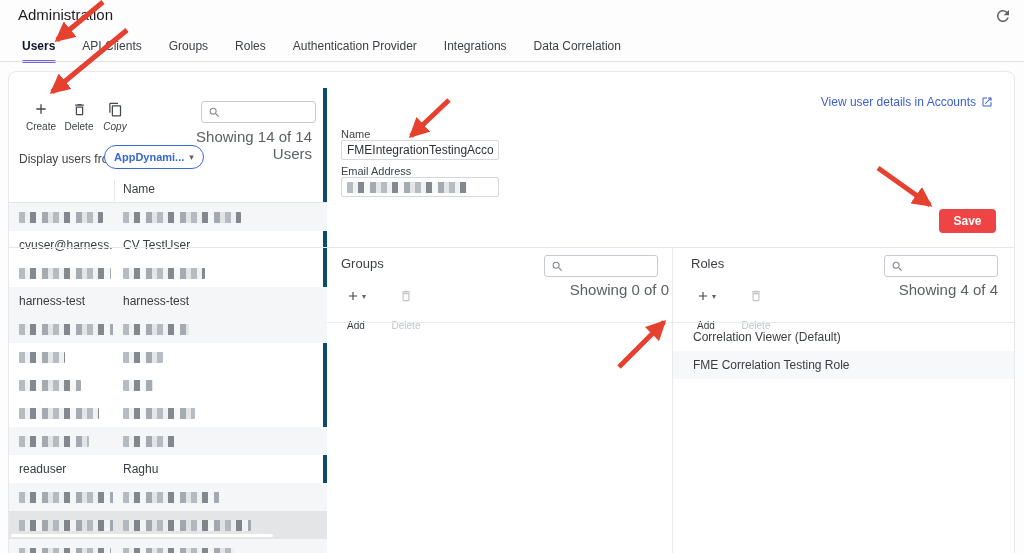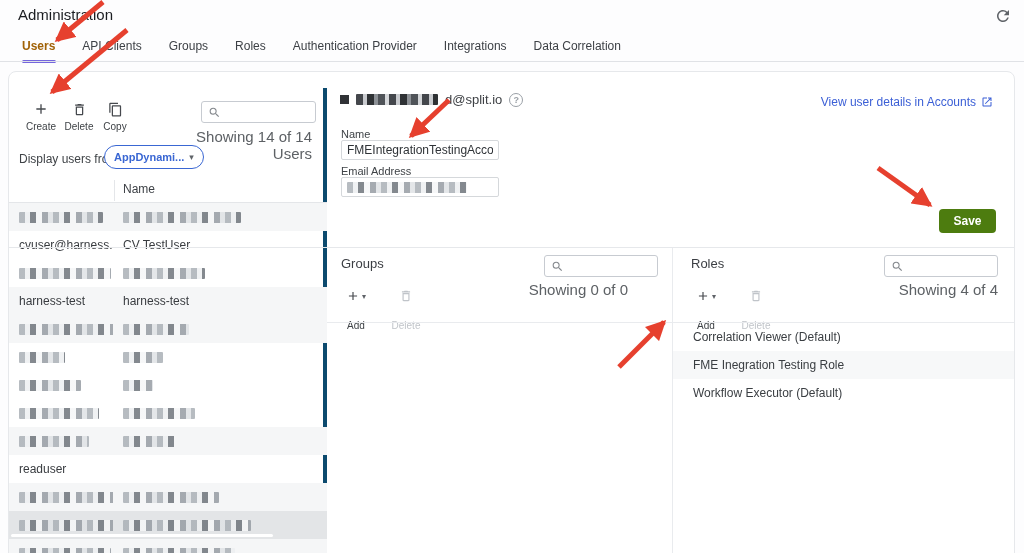--- a/index.html
+++ b/index.html
@@ -4,21 +4,21 @@
 <style>
   * { margin:0; padding:0; box-sizing:border-box; }
   html,body { width:1024px; height:553px; overflow:hidden; background:#fdfdfe;
               font-family:"Liberation Sans", sans-serif; color:#3c4043; }
 
   
   #page-title { position:absolute; left:18px; top:6px; font-size:15px; font-weight:500; color:#1b1d21; }
   #refresh-btn { position:absolute; right:10px; top:7px; width:20px; height:20px; cursor:pointer; }
   #tabs { position:absolute; left:22px; top:38px; height:24px; display:flex; gap:27px; }
   .tab { position:relative; font-size:12px; color:#3d4146; height:24px; line-height:16px; cursor:pointer; white-space:nowrap; }
-  .tab.active { font-weight:700; color:#a16207; }
+  .tab.active { font-weight:700; color:#0f172a; }
   .tab.active::after { content:""; position:absolute; left:0; bottom:-1px; width:34px; height:3px;
                        background:#7466dd; border-radius:2px; }
   #tabs-divider { position:absolute; left:0; top:61px; width:1024px; height:1px; background:#e0e2e6; }
 
   
   #card { position:absolute; left:8px; top:71px; width:1007px; height:484px; background:#fff;
           border:1px solid #e6e8eb; border-radius:8px 8px 0 0; }
 
   
   #left-panel { position:absolute; left:0; top:16px; width:318px; height:482px; border-right:4px solid #0c4a6e; }
@@ -59,21 +59,21 @@
   .help-circle { width:14px; height:14px; border:1.4px solid #9aa0a6; border-radius:50%; color:#9aa0a6;
                  font-size:9px; font-weight:700; display:flex; align-items:center; justify-content:center; }
   #accounts-link { position:absolute; right:21px; top:23px; display:flex; align-items:center; gap:5px;
                    color:#3b5fd6; font-size:12px; font-weight:500; cursor:pointer; }
   .fld-label { position:absolute; left:332px; font-size:11px; color:#3f4347; }
   .fld-input { position:absolute; left:332px; width:158px; height:20px; border:1px solid #d5d8db; border-radius:2px;
                background:#fff; font-size:12px; color:#2f3337; padding:0 5px;
                font-family:"Liberation Sans", sans-serif; }
   #email-box { position:absolute; left:332px; top:105px; width:158px; height:20px; border:1px solid #d5d8db;
                border-radius:2px; background:#fff; display:flex; align-items:center; padding-left:5px; }
-  #save-btn { position:absolute; left:930px; top:137px; width:57px; height:24px; background:#4d7c0f; border:none;
+  #save-btn { position:absolute; left:930px; top:137px; width:57px; height:24px; background:#ef4444; border:none;
               border-radius:4px; color:#fff; font-size:12px; font-weight:600; cursor:pointer;
               font-family:"Liberation Sans", sans-serif; }
   #detail-divider { position:absolute; left:0; top:175px; width:1005px; height:1px; background:#e6e8eb; }
 
   
   .sub-title { position:absolute; top:184px; font-size:13px; color:#3b3e43; }
   .add-del { position:absolute; top:216px; display:flex; gap:16px; }
   .ad-btn { width:34px; text-align:center; cursor:pointer; }
   .ad-btn .glyph { height:16px; display:flex; align-items:center; justify-content:center; gap:2px; color:#46494e; }
   .ad-btn .lbl { font-size:10px; color:#3e4246; margin-top:16px; }
@@ -128,21 +128,21 @@
 
     <div class="tool-btn" style="left:52px;">
       <div class="glyph">
         <svg class="ic" width="15" height="15" viewBox="0 0 24 24">
             <path fill="#46494e" d="M16 9v10H8V9h8m-1.5-6h-5l-1 1H5v2h14V4h-3.5l-1-1zM18 7H6v12c0 1.1.9 2 2 2h8c1.1 0 2-.9 2-2V7z"></path>
           </svg>
       </div>
       <div class="lbl">Delete</div>
     </div>
 
-    <div class="tool-btn" style="left:88px;">
+    <div class="tool-btn" style="left:88px;font-style:italic;">
       <div class="glyph">
         <svg class="ic" width="15" height="15" viewBox="0 0 24 24">
             <path fill="#46494e" d="M16 1H4c-1.1 0-2 .9-2 2v14h2V3h12V1zm3 4H8c-1.1 0-2 .9-2 2v14c0 1.1.9 2 2 2h11c1.1 0 2-.9 2-2V7c0-1.1-.9-2-2-2zm0 16H8V7h11v14z"></path>
           </svg>
       </div>
       <div class="lbl">Copy</div>
     </div>
 
     <div class="searchbox" style="left:192px; top:13px; width:115px; height:22px;">
       <svg class="ic" width="13" height="13" viewBox="0 0 24 24">
@@ -201,43 +201,38 @@
         <div class="urow plain">
           <div class="cell-u"><span class="pixel-bar" style="width: 80px;"></span></div>
           <div class="cell-n"><span class="pixel-bar" style="width: 72px;"></span></div>
         </div>
         <div class="urow shaded">
           <div class="cell-u"><span class="pixel-bar" style="width: 70px;"></span></div>
           <div class="cell-n"><span class="pixel-bar" style="width: 56px;"></span></div>
         </div>
         <div class="urow plain">
           <div class="cell-u">readuser</div>
+          <div class="cell-n">Raghu</div>
         </div>
         <div class="urow shaded">
           <div class="cell-u"><span class="pixel-bar" style="width: 96px;"></span></div>
           <div class="cell-n"><span class="pixel-bar" style="width: 96px;"></span></div>
         </div>
         <div class="urow selected">
           <div class="cell-u"><span class="pixel-bar" style="width: 100px;"></span></div>
           <div class="cell-n"><span class="pixel-bar" style="width: 128px;"></span></div>
           <div class="hscroll-thumb"></div>
         </div>
         <div class="urow shaded">
           <div class="cell-u"><span class="pixel-bar" style="width: 92px;"></span></div>
           <div class="cell-n"><span class="pixel-bar" style="width: 112px;"></span></div>
         </div>
       </div>
   </div>
 
-  <div id="detail-header">
-    <div id="avatar-sq"></div>
-    <span class="pixel-bar dark" style="width:82px;"></span>
-    <span id="detail-email">d@split.io</span>
-    <div class="help-circle">?</div>
-  </div>
 
   <div id="accounts-link">
     <span>View user details in Accounts</span>
     <svg class="ic" width="12" height="12" viewBox="0 0 24 24">
         <path fill="#3b5fd6" d="M19 19H5V5h7V3H5c-1.11 0-2 .9-2 2v14c0 1.1.89 2 2 2h14c1.1 0 2-.9 2-2v-7h-2v7zM14 3v2h3.59l-9.83 9.83 1.41 1.41L19 6.41V10h2V3h-7z"></path>
       </svg>
   </div>
 
   <div class="fld-label" style="top:56px;">Name</div>
   <input class="fld-input" style="top: 68px;" value="FMEIntegrationTestingAccount">
@@ -250,21 +245,21 @@
   <button id="save-btn">Save</button>
   <div id="detail-divider"></div>
 
   <div class="sub-title" style="left:332px;">Groups</div>
   <div class="searchbox" style="left:535px; top:183px; width:114px; height:22px;">
     <svg class="ic" width="13" height="13" viewBox="0 0 24 24">
         <path fill="#84888d" d="M15.5 14h-.79l-.28-.27A6.47 6.47 0 0 0 16 9.5 6.5 6.5 0 1 0 9.5 16c1.61 0 3.09-.59 4.23-1.57l.27.28v.79l5 4.99L20.49 19l-4.99-5zm-6 0C7.01 14 5 11.99 5 9.5S7.01 5 9.5 5 14 7.01 14 9.5 11.99 14 9.5 14z"></path>
       </svg>
     <input placeholder="" style="">
   </div>
-  <div class="showing" style="left:505px; top:209px; width:114px;">Showing 0 of 0</div>
+  <div class="showing" style="left:546px; top:209px; width:114px;">Showing 0 of 0</div>
 
   <div class="add-del" style="left:330px;">
     <div class="ad-btn">
       <div class="glyph">
         <svg class="ic" width="14" height="14" viewBox="0 0 24 24">
             <path fill="#46494e" d="M19 13h-6v6h-2v-6H5v-2h6V5h2v6h6v2z"></path>
           </svg>
         <span class="caret">▾</span>
       </div>
       <div class="lbl">Add</div>
@@ -306,22 +301,21 @@
             <path fill="#c0c4c9" d="M16 9v10H8V9h8m-1.5-6h-5l-1 1H5v2h14V4h-3.5l-1-1zM18 7H6v12c0 1.1.9 2 2 2h8c1.1 0 2-.9 2-2V7z"></path>
           </svg>
       </div>
       <div class="lbl">Delete</div>
     </div>
   </div>
   <div id="roles-divider"></div>
 
   <ul id="role-list">
       <li class="role-item">Correlation Viewer (Default)</li>
-      <li class="role-item shaded">FME Inegration Testing Role</li>
-      <li class="role-item">Workflow Executor (Default)</li>
+      <li class="role-item shaded">FME Correlation Testing Role</li>
     </ul>
 </div>
 
 <svg id="arrows" width="1024" height="553" viewBox="0 0 1024 553">
   <defs>
     <marker id="ah" viewBox="0 0 10 10" refX="8.5" refY="5" markerWidth="4" markerHeight="4" orient="auto-start-reverse">
       <path d="M0 0 L10 5 L0 10 z" fill="#e6402e"></path>
     </marker>
   </defs>
   <line x1="103" y1="2" x2="57" y2="40" stroke="#e6402e" stroke-width="5" marker-end="url(#ah)"></line>

